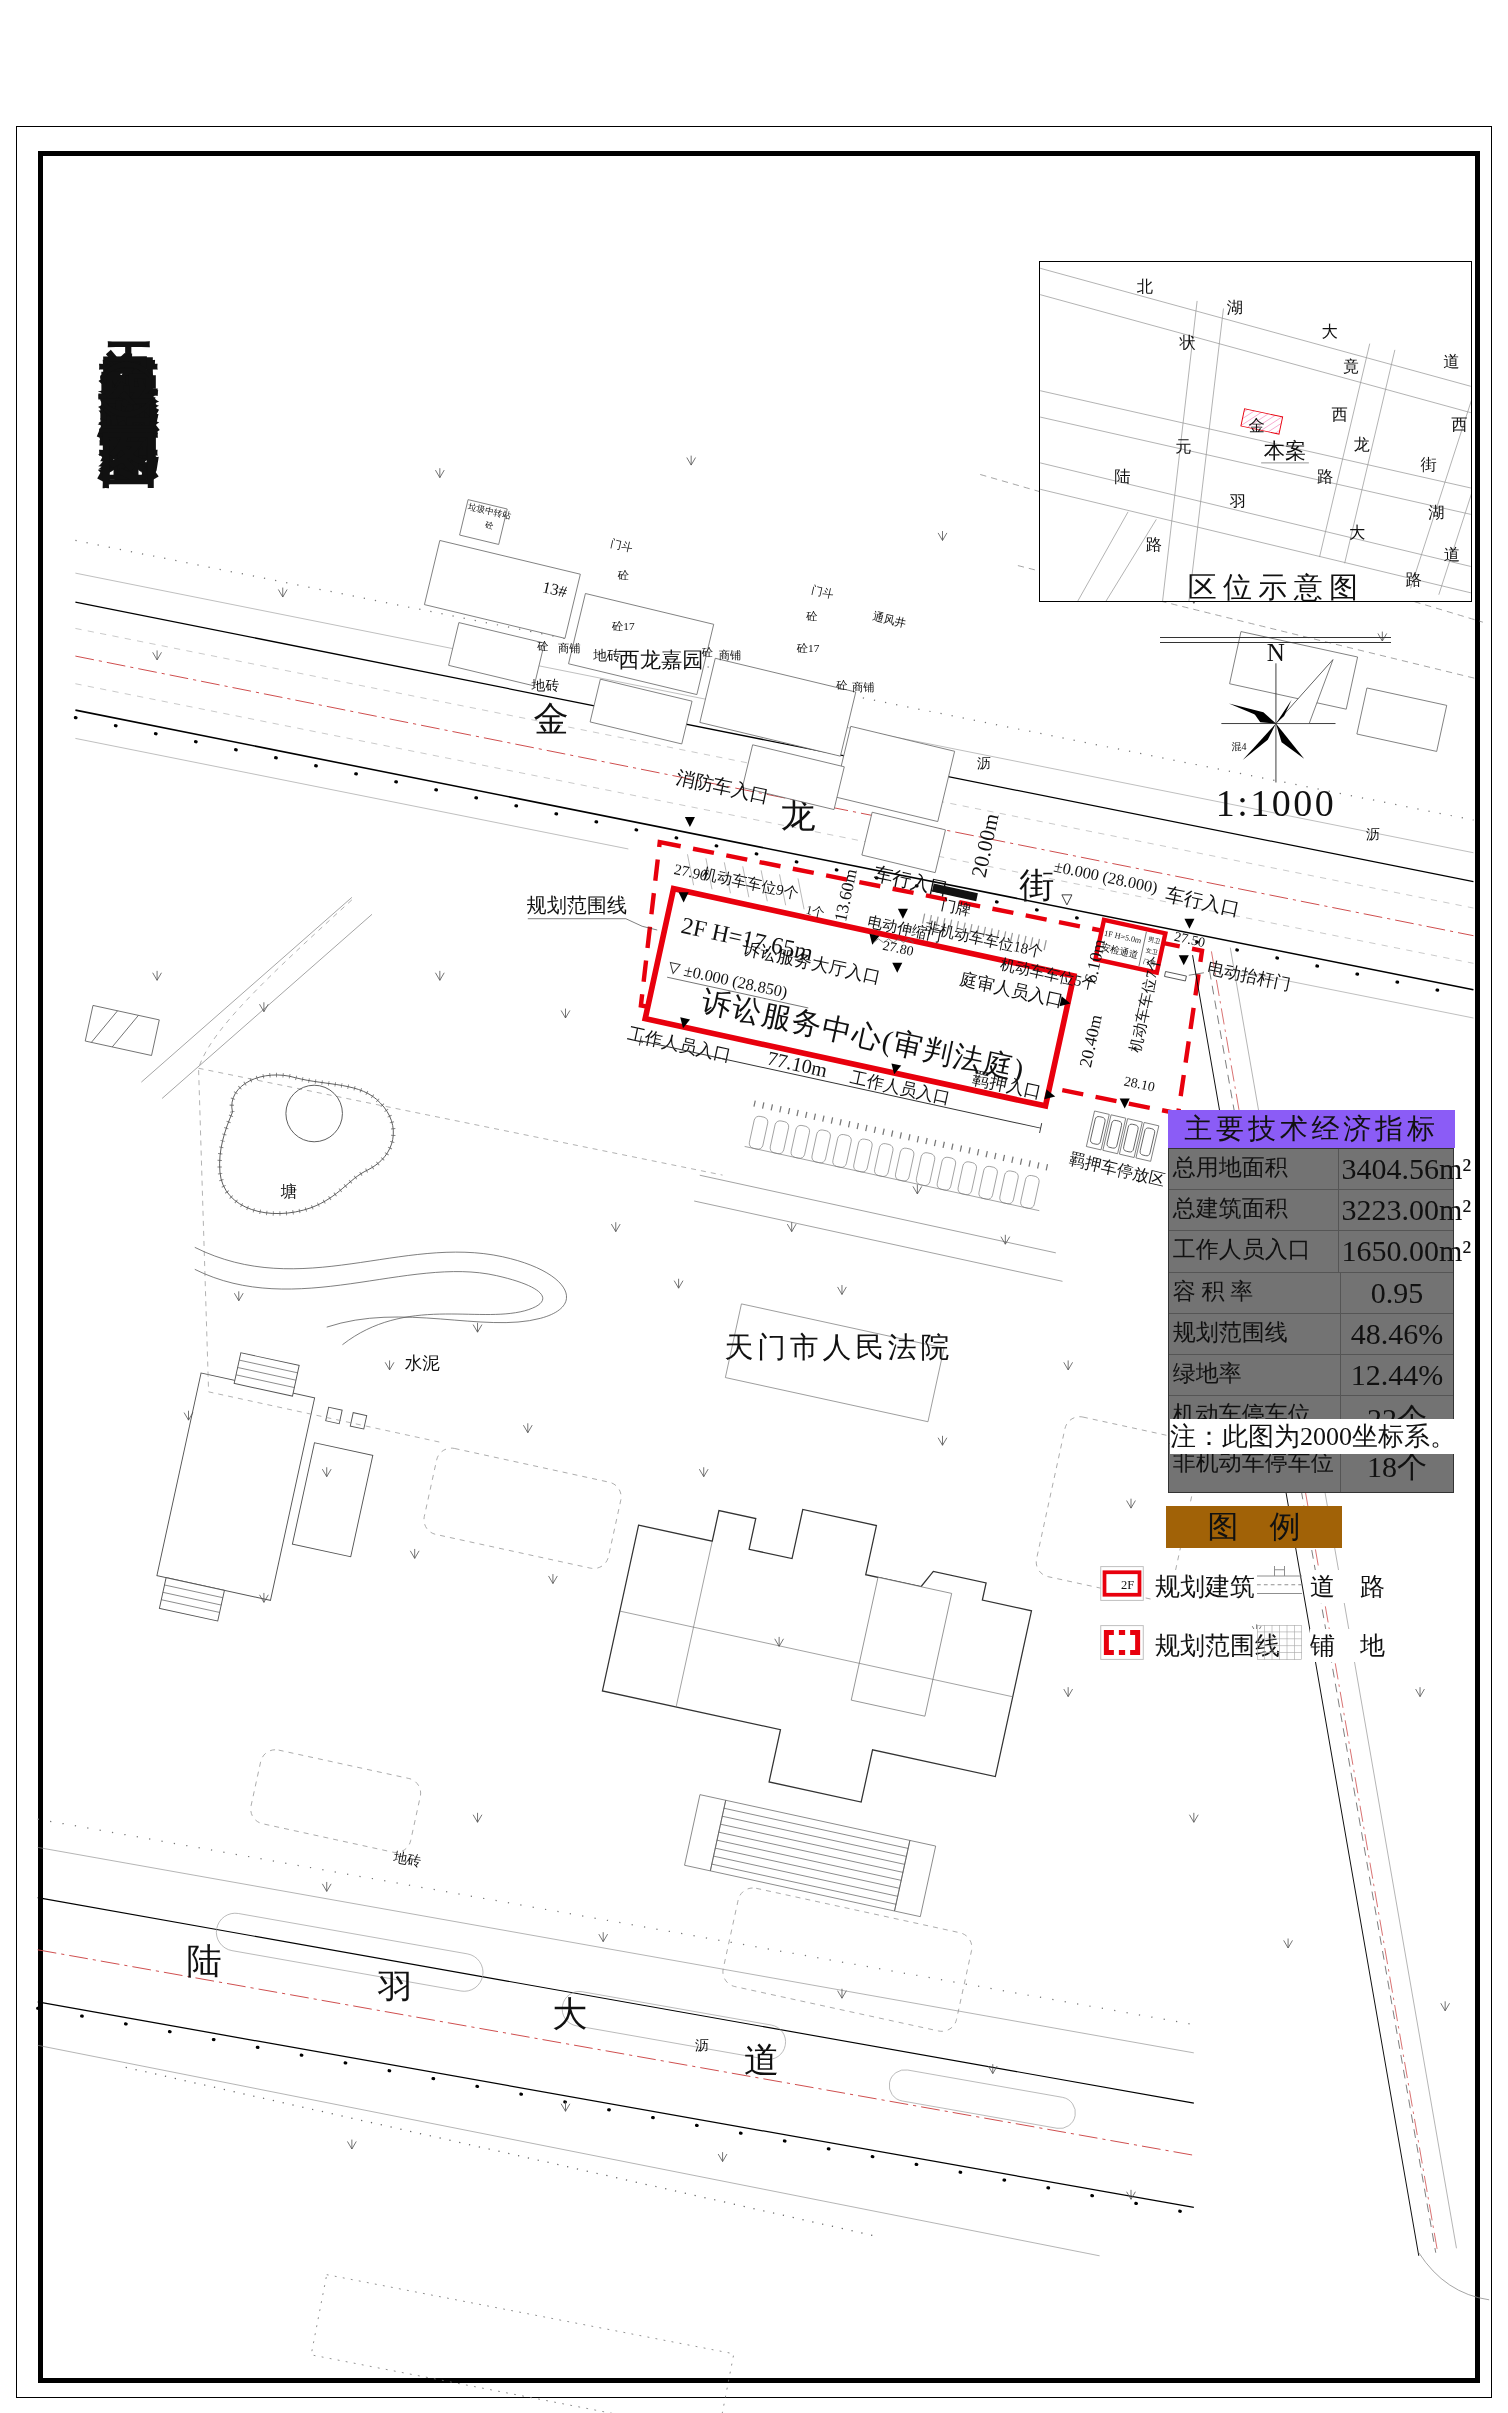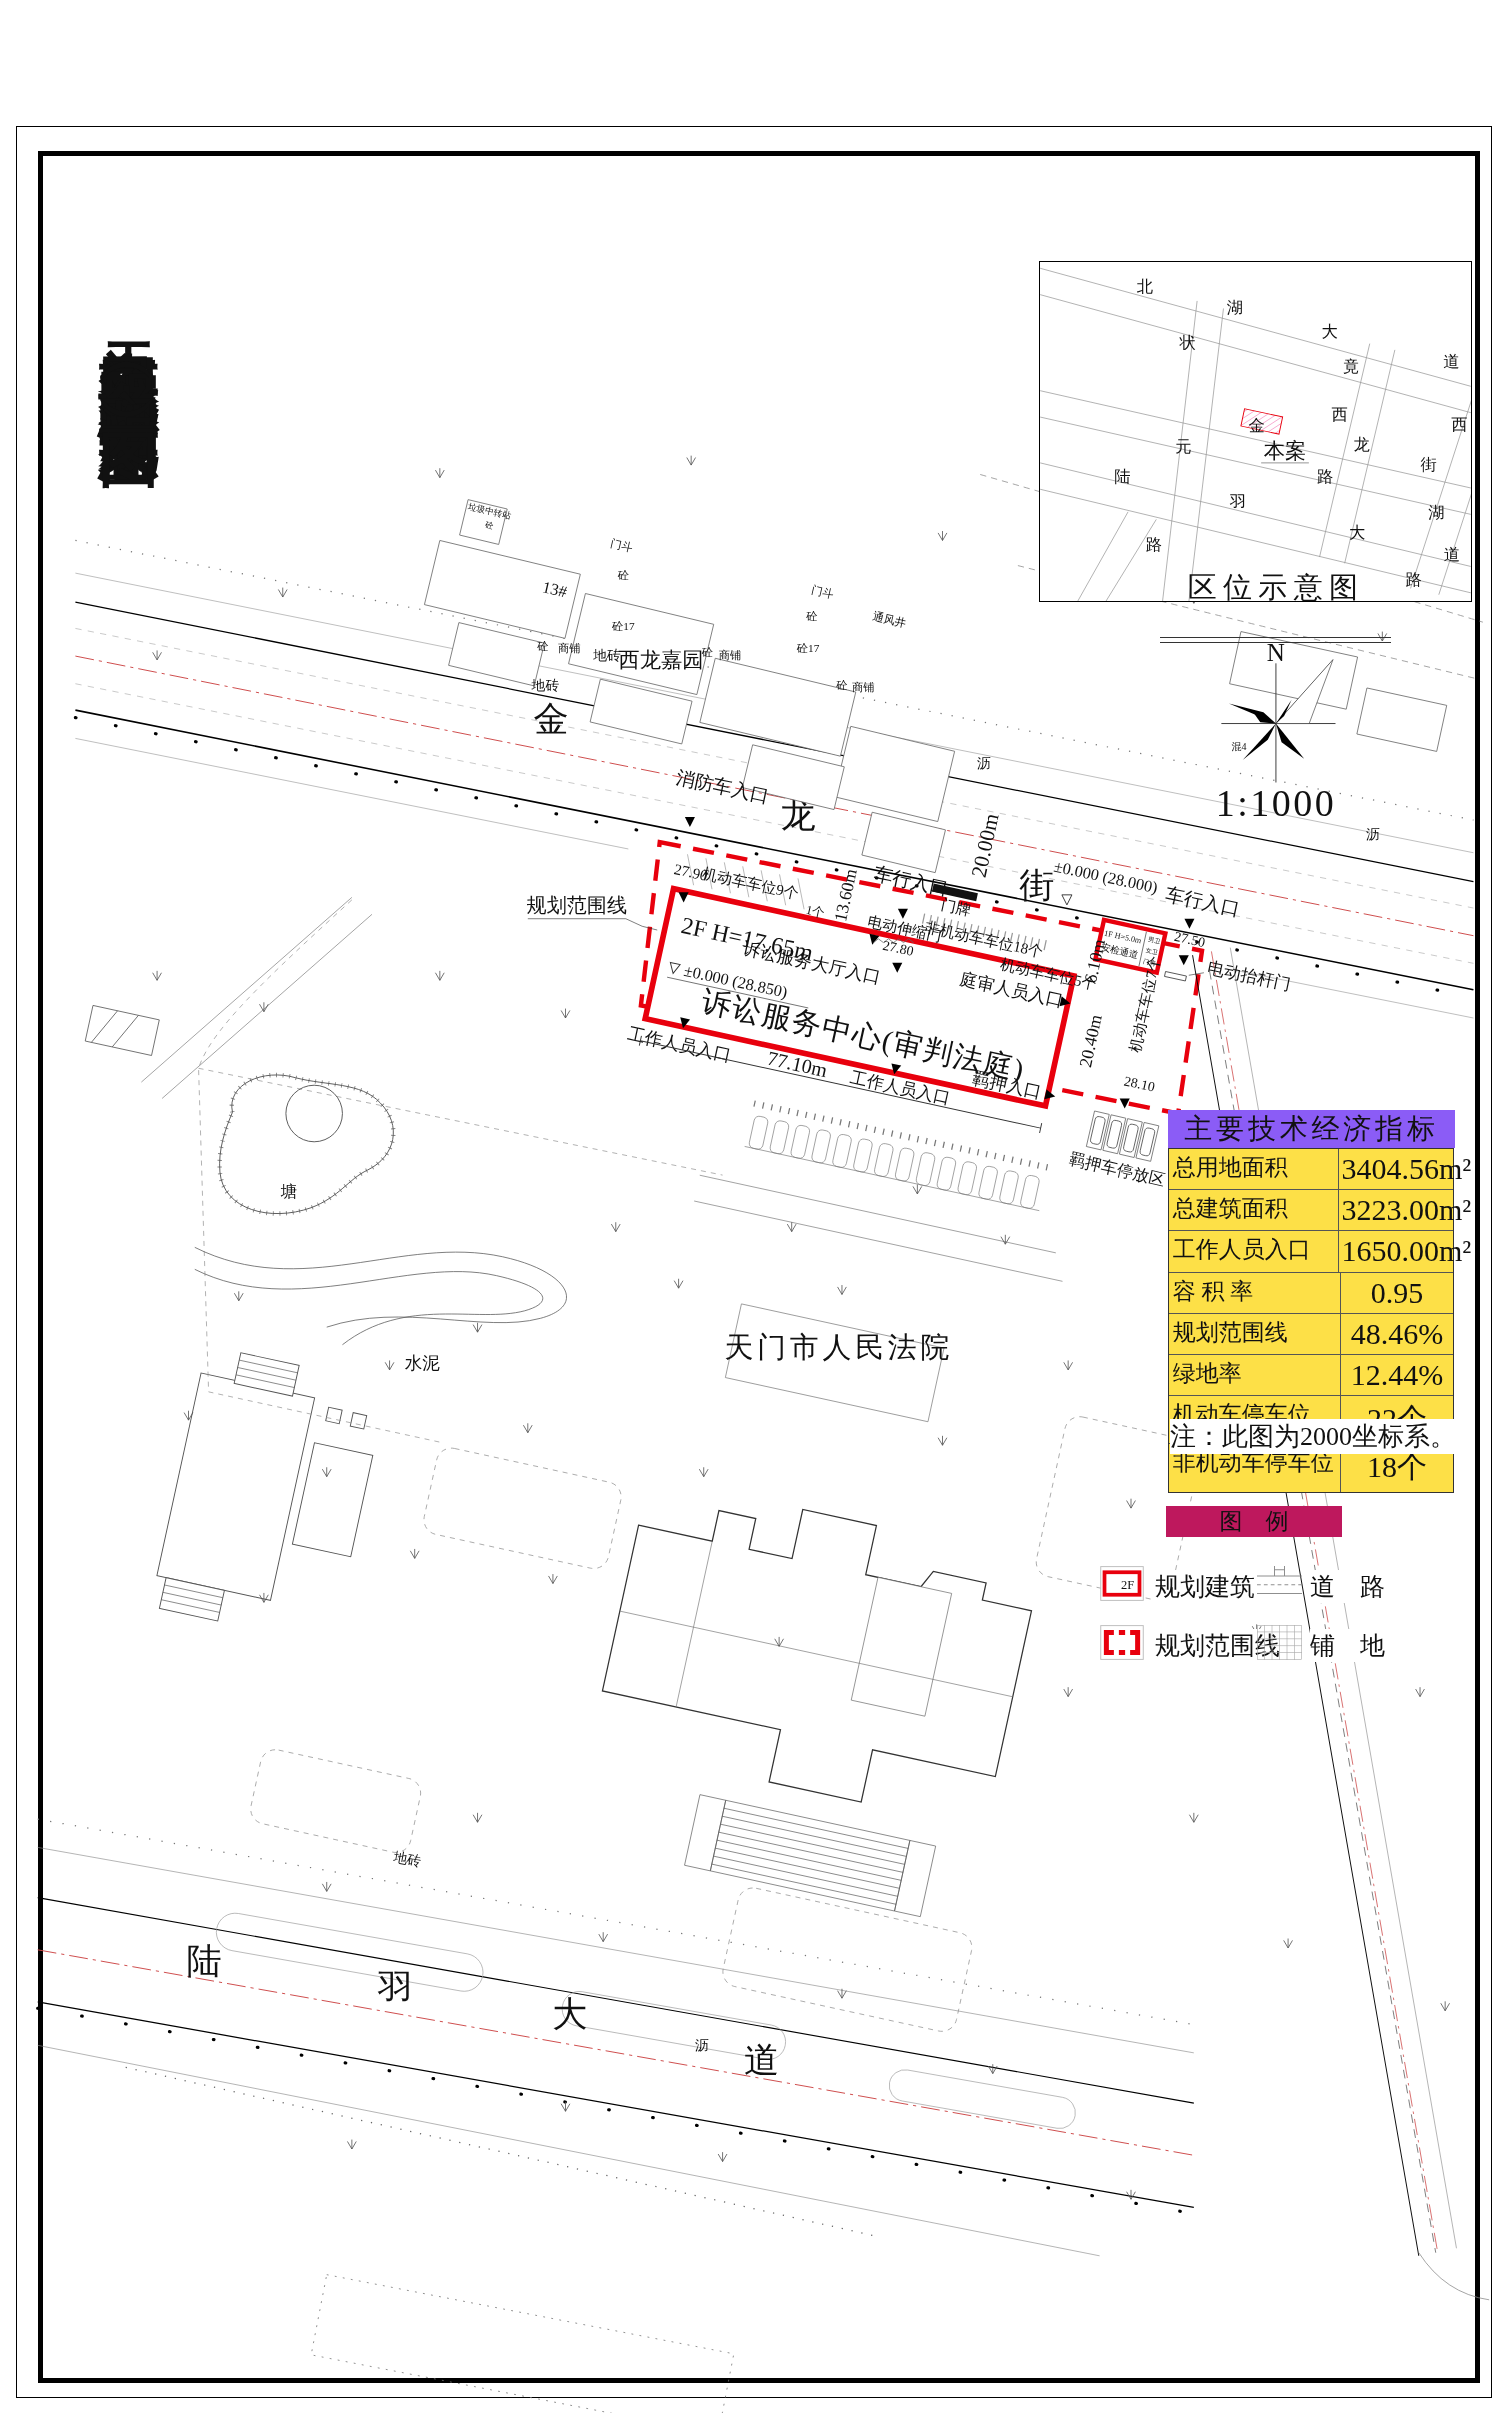--- a/index.html
+++ b/index.html
@@ -13,28 +13,28 @@
     writing-mode:vertical-rl;font-family:"Liberation Sans",sans-serif;
     font-weight:700;font-size:60px;letter-spacing:3.8px;line-height:110px;}
   
   .locmap{left:1039px;top:261px;width:431px;height:339px;border:1.9px solid #000;background:#fff;}
   .loc-title{left:1168px;top:568px;width:216px;text-align:center;font-size:29px;letter-spacing:6.3px;}
   .loc-underline{left:1160px;top:637px;width:231px;height:4.4px;border-top:1.3px solid #333;border-bottom:1.3px solid #333;}
   .compass{left:1210px;top:642px;width:135px;height:143px;}
   .loc-scale{left:1188px;top:781px;width:176px;text-align:center;font-size:38px;letter-spacing:2.5px;}
   
   .ind-title{left:1168px;top:1110px;width:287px;text-align:center;font-size:28px;letter-spacing:3.8px;background:#8b5cf6;}
-  .ind-table{left:1168px;top:1148px;width:284px;background:#fde047;border:1.3px solid #333;}
+  .ind-table{left:1168px;top:1148px;width:284px;background:#737373;border:1.3px solid #333;}
   .ind-row{display:flex;border-top:0.9px solid #555;}
   .ind-row:first-child{border-top:none;}
   .ind-label{width:167px;padding:3.1px 3.8px;font-size:23px;border-right:0.9px solid #555;white-space:nowrap;}
   .ind-value{width:109px;padding:3.1px 2.5px;font-size:30px;text-align:center;white-space:nowrap;}
   .ind-note{left:1170px;top:1419px;width:302px;font-size:26px;background:#fff;}
   
-  .leg-title{left:1166px;top:1506px;width:176px;font-size:23px;text-align:center;background:#be185d;}
+  .leg-title{left:1166px;top:1506px;width:176px;font-size:31px;text-align:center;background:#a16207;}
   .leg-item-label{font-size:25px;background:#fff;white-space:nowrap;}
   .plan-svg{left:0;top:0;}
   svg text{font-family:"Liberation Serif",serif;fill:#111;}
 </style>
 </head>
 <body>
 
 <div class="abs frame-outer"></div>
 <div class="abs frame-inner"></div>
 

